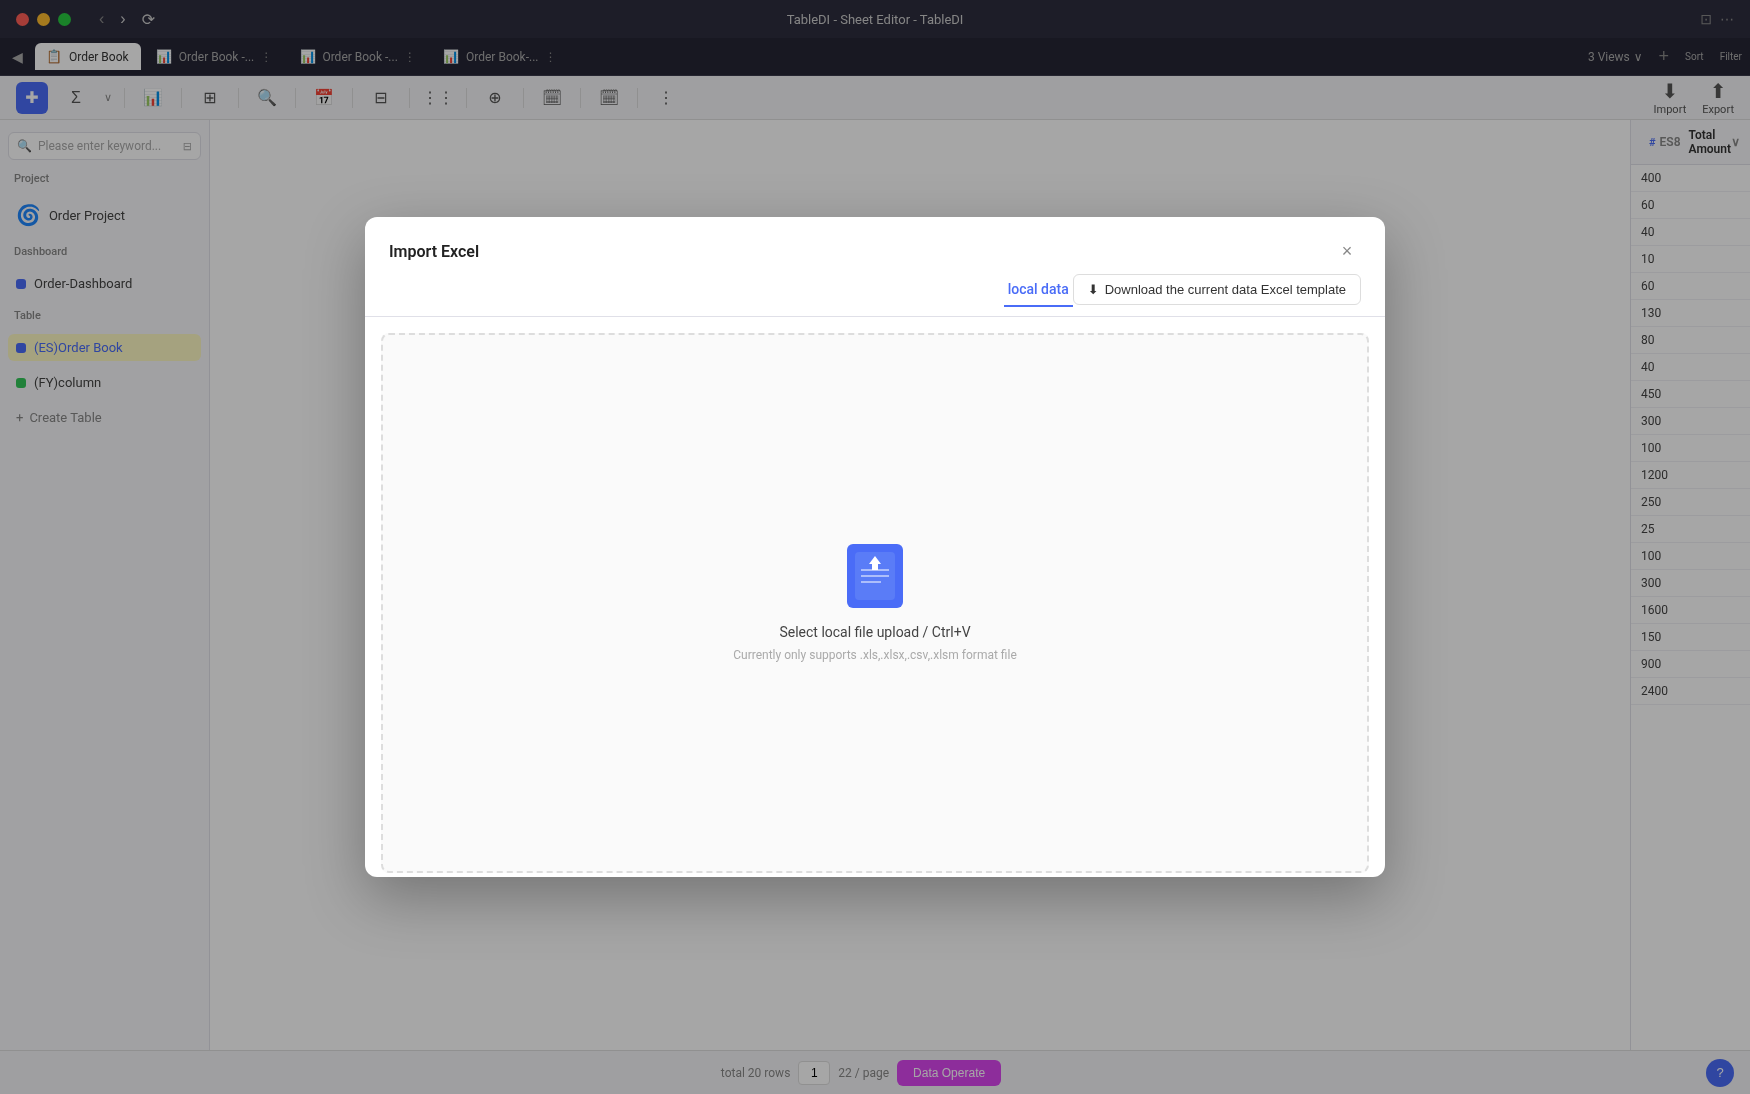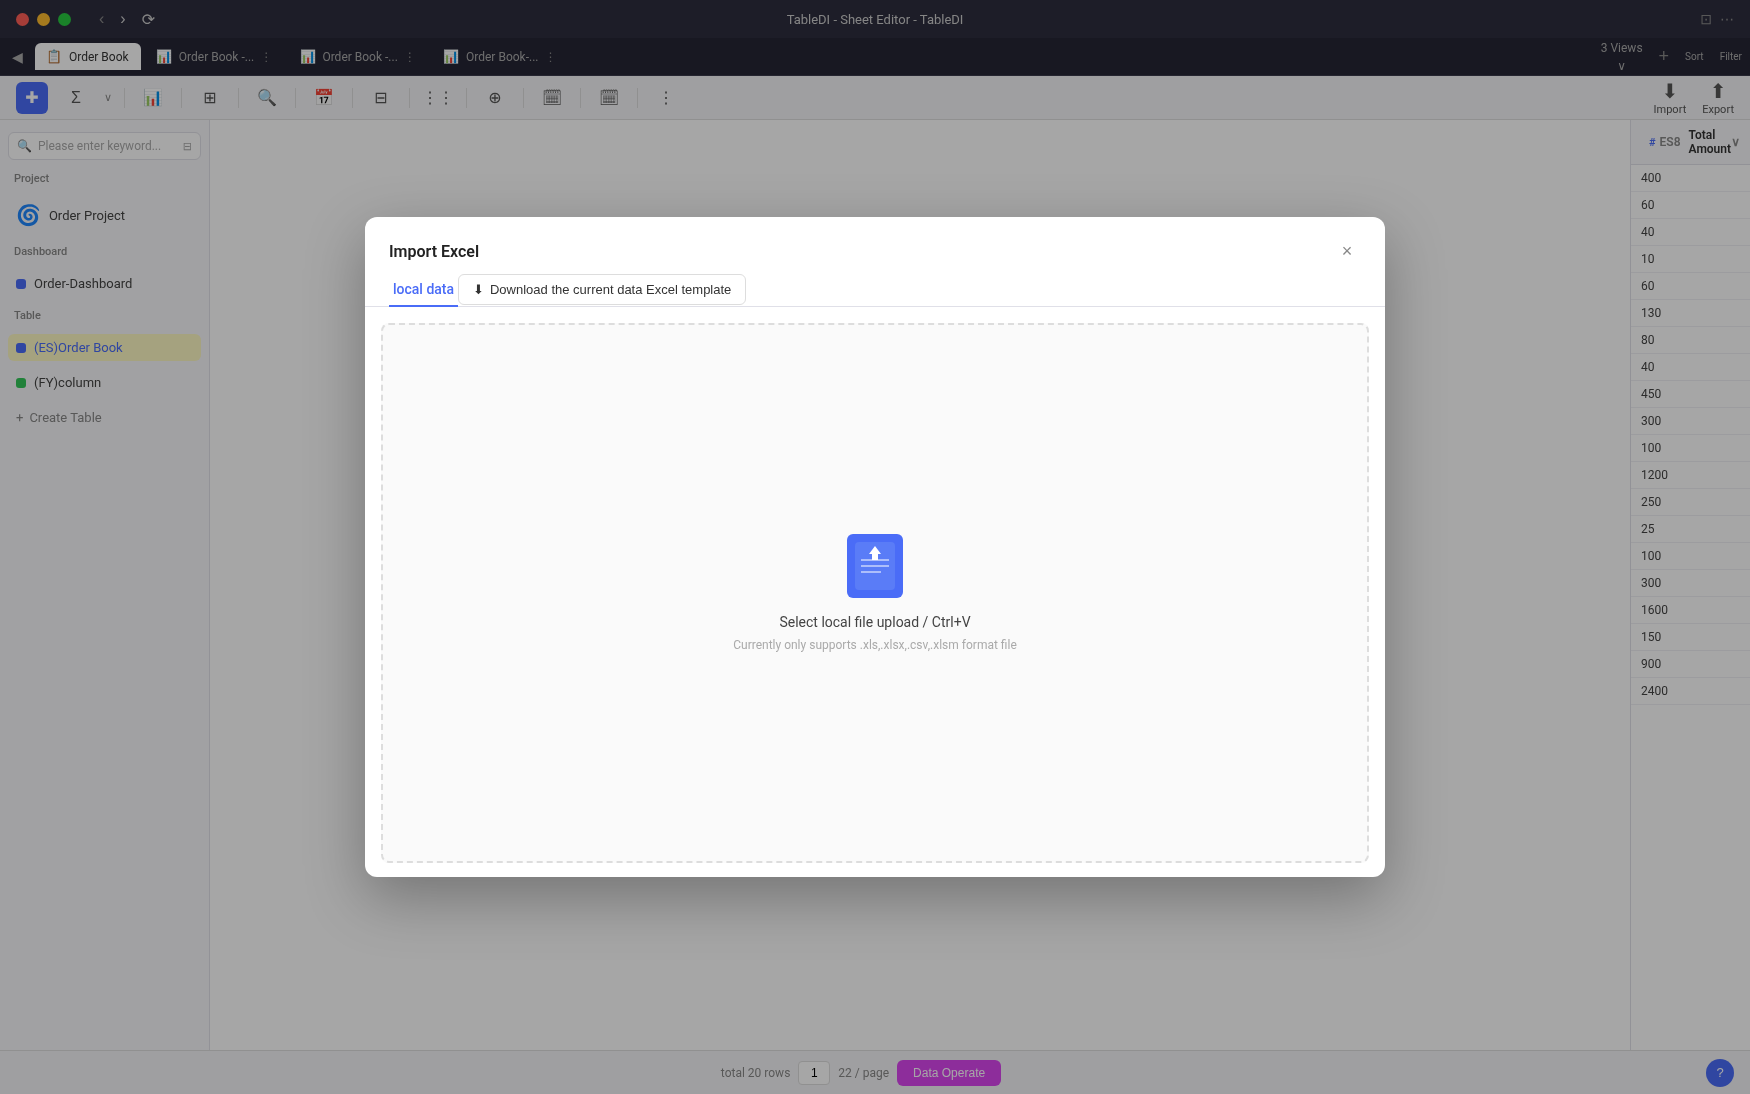--- a/index.html
+++ b/index.html
@@ -100,21 +100,20 @@
       align-items: center;
       gap: 12px;
     }
     .views-btn {
       display: flex;
       align-items: center;
       gap: 4px;
       font-size: 12px;
       color: #aaa;
       cursor: pointer;
-      flex-direction: column;
     }
     .add-tab-btn {
       background: none;
       border: none;
       color: #888;
       font-size: 18px;
       cursor: pointer;
       padding: 0 4px;
     }
     .sort-filter {
@@ -333,23 +332,23 @@
       height: 28px;
       display: flex;
       align-items: center;
       justify-content: center;
       border-radius: 50%;
     }
 
     .modal-tabs {
       display: flex;
       align-items: center;
-      padding: 8px 24px 0 24px;
+      padding: 8px 24px 10px 24px;
       border-bottom: 1px solid #e0e0e8;
-      justify-content: flex-start;
+      justify-content: flex-end;
     }
     .modal-tab {
       padding: 8px 4px;
       font-size: 14px;
       color: #888;
       cursor: pointer;
       border-bottom: 2px solid transparent;
       margin-bottom: -1px;
     }
     .modal-tab.active {

